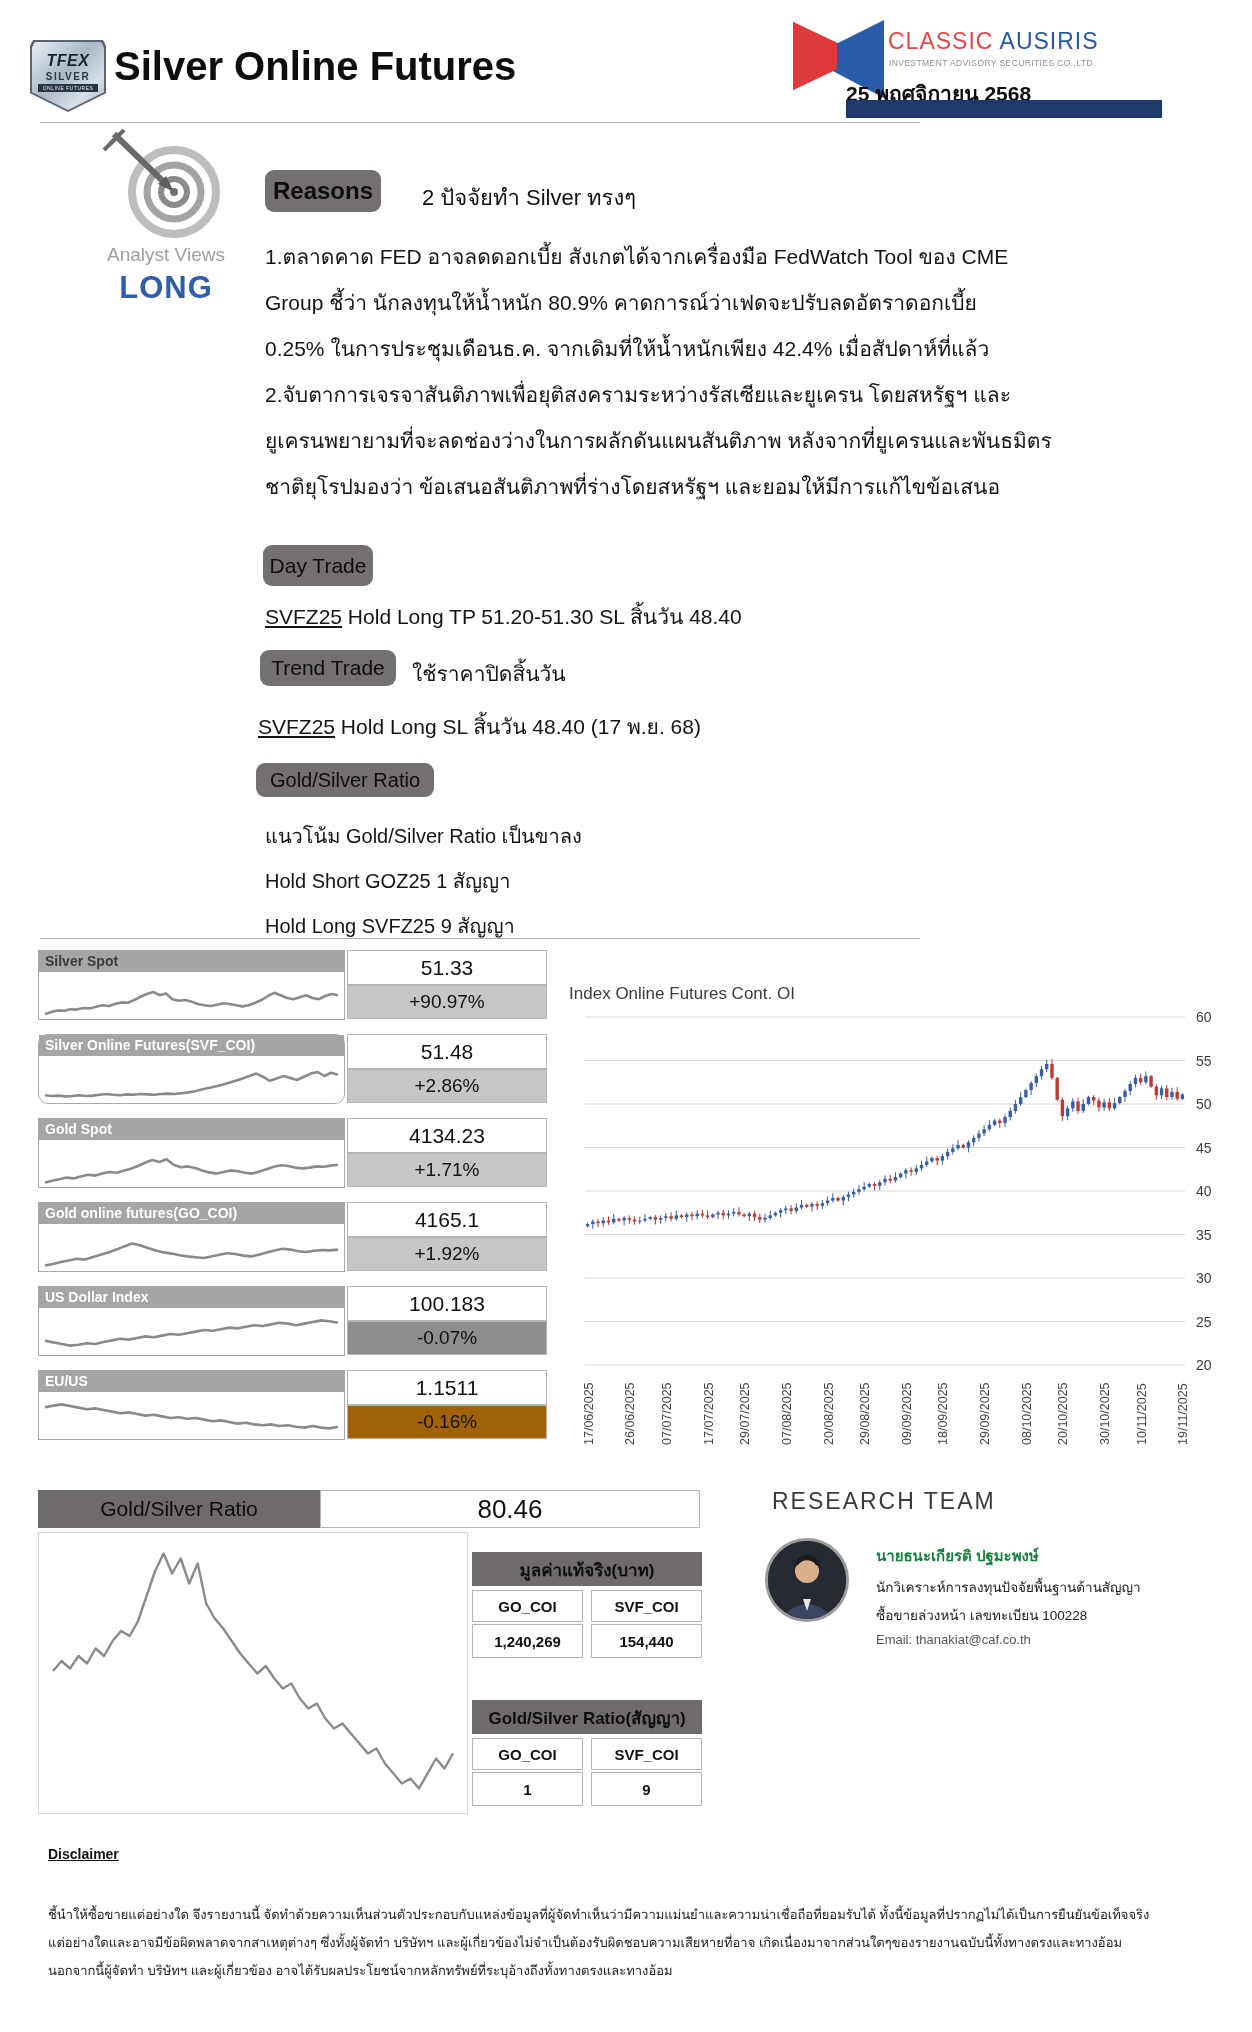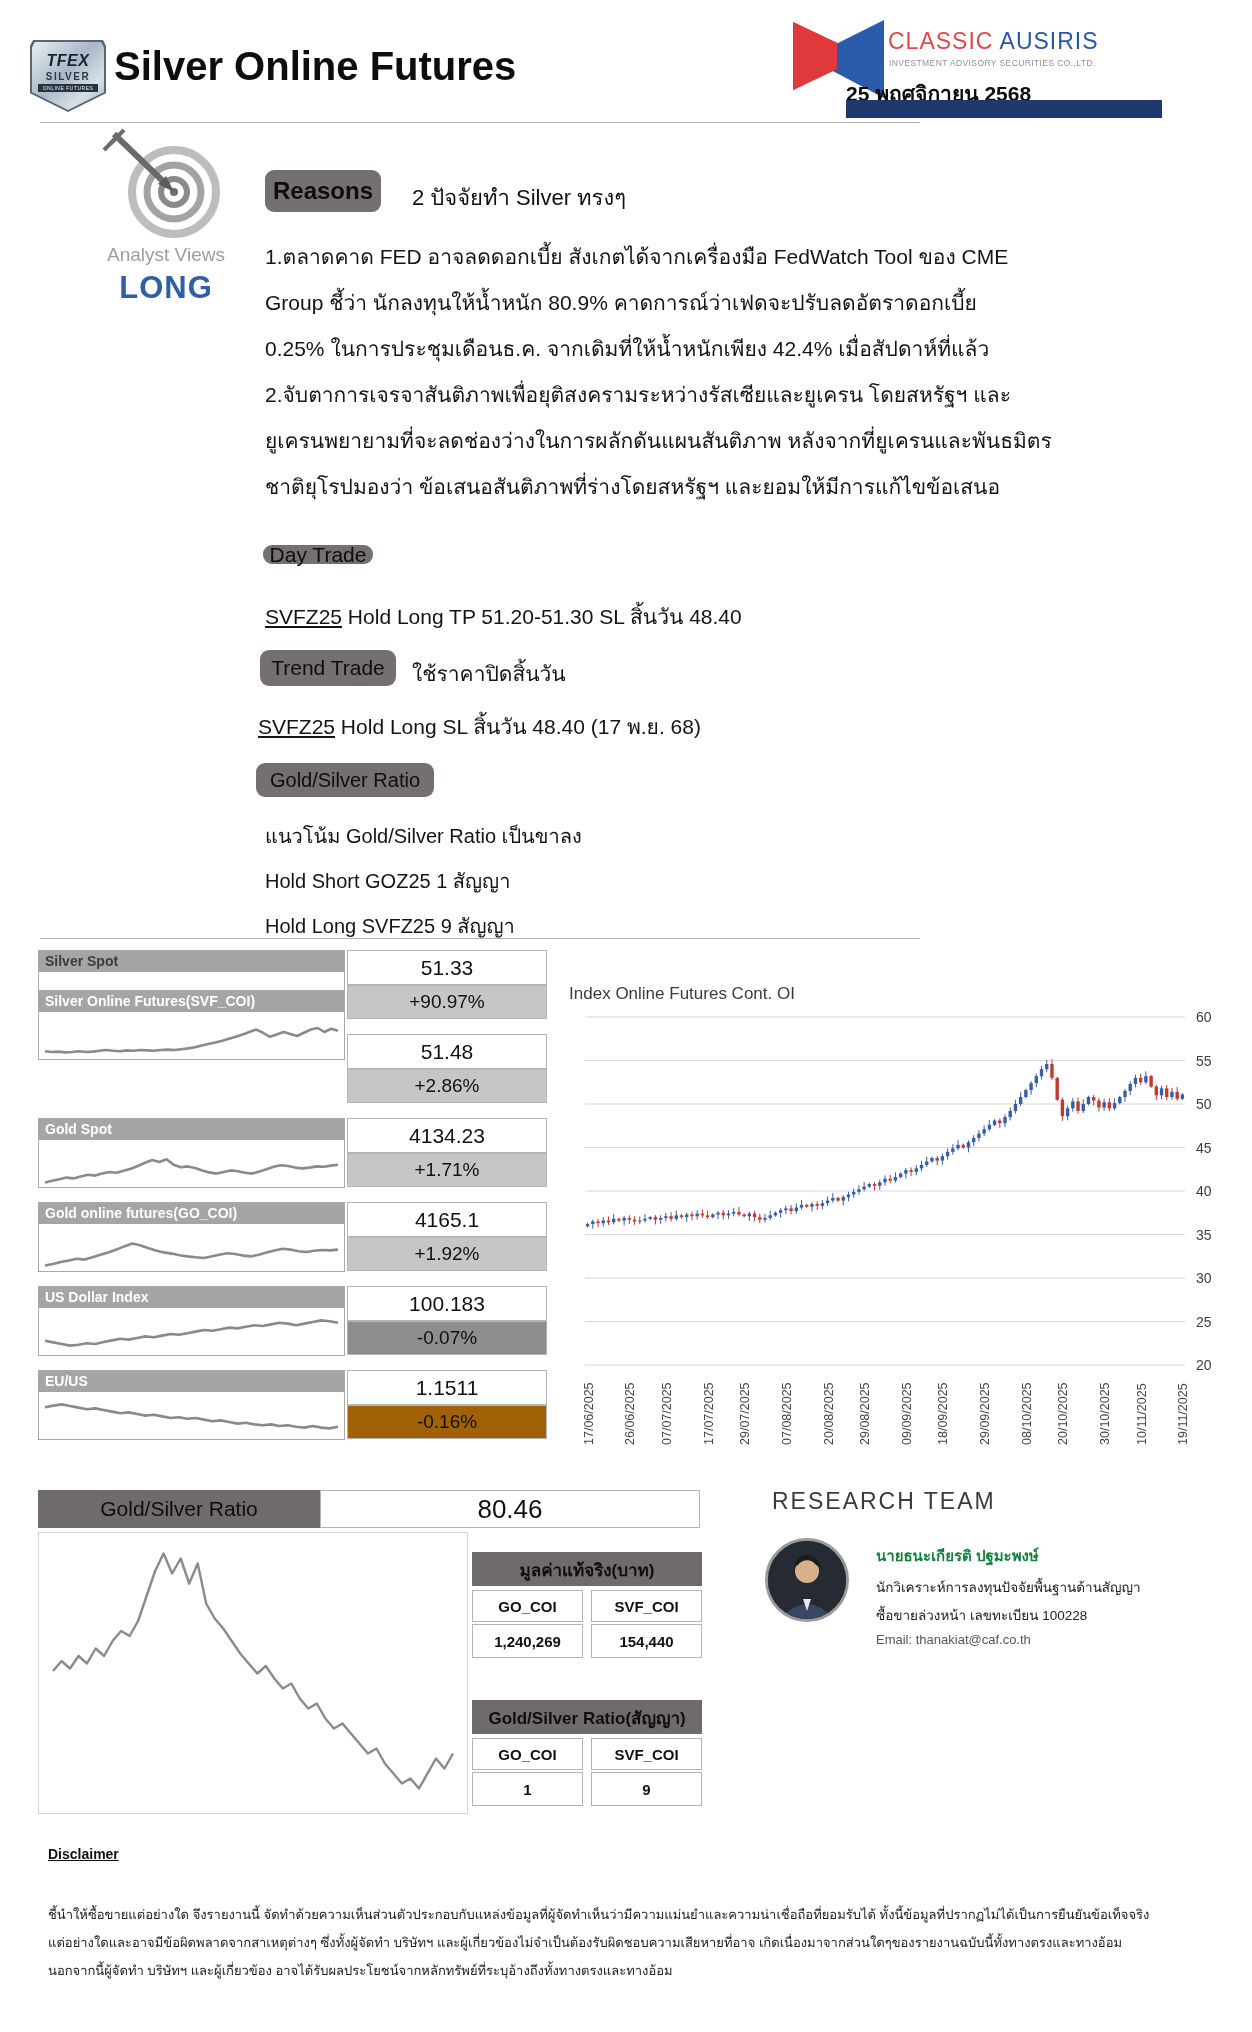--- a/index.html
+++ b/index.html
@@ -75,30 +75,30 @@
     <circle cx="78" cy="64" r="4" fill="#6f6f6f"></circle>
     <line x1="18" y1="6" x2="72" y2="58" stroke="#6a6a6a" stroke-width="6"></line>
     <polygon points="78,64 62,56 70,48" fill="#5c5c5c"></polygon>
     <line x1="14" y1="16" x2="28" y2="2" stroke="#6a6a6a" stroke-width="4"></line>
     <line x1="8" y1="22" x2="22" y2="8" stroke="#6a6a6a" stroke-width="4"></line>
   </svg>
   <div class="abs" style="left:90px;top:244px;width:152px;text-align:center;font-size:19px;color:#9e9e9e;">Analyst Views</div>
   <div class="abs" style="left:90px;top:270px;width:152px;text-align:center;font-size:31px;font-weight:700;color:#2e5fa8;letter-spacing:1px;">LONG</div>
 
   <div class="badge" style="left:265px;top:170px;width:116px;height:42px;font-size:24px;">Reasons</div>
-  <div class="abs" style="left:412px;top:180px;font-size:22px;color:#111;white-space:nowrap;">2 ปัจจัยทำ Silver ทรงๆ</div>
+  <div class="abs" style="left:422px;top:180px;font-size:22px;color:#111;white-space:nowrap;">2 ปัจจัยทำ Silver ทรงๆ</div>
 
   <div class="para-line" style="top:240px;">1.ตลาดคาด FED อาจลดดอกเบี้ย สังเกตได้จากเครื่องมือ FedWatch Tool ของ CME</div>
   <div class="para-line" style="top:286px;">Group ชี้ว่า นักลงทุนให้น้ำหนัก 80.9% คาดการณ์ว่าเฟดจะปรับลดอัตราดอกเบี้ย</div>
   <div class="para-line" style="top:332px;">0.25% ในการประชุมเดือนธ.ค. จากเดิมที่ให้น้ำหนักเพียง 42.4% เมื่อสัปดาห์ที่แล้ว</div>
   <div class="para-line" style="top:378px;">2.จับตาการเจรจาสันติภาพเพื่อยุติสงครามระหว่างรัสเซียและยูเครน โดยสหรัฐฯ และ</div>
   <div class="para-line" style="top:424px;">ยูเครนพยายามที่จะลดช่องว่างในการผลักดันแผนสันติภาพ หลังจากที่ยูเครนและพันธมิตร</div>
   <div class="para-line" style="top:470px;">ชาติยุโรปมองว่า ข้อเสนอสันติภาพที่ร่างโดยสหรัฐฯ และยอมให้มีการแก้ไขข้อเสนอ</div>
 
-  <div class="badge" style="left:263px;top:545px;width:110px;height:19px;font-size:21px;font-weight:400;">Day Trade</div>
+  <div class="badge" style="left:263px;top:545px;width:110px;height:41px;font-size:21px;font-weight:400;">Day Trade</div>
   <div class="trade-line" style="top:600px;">
     <span class="sym">SVFZ25</span><span> Hold Long TP 51.20-51.30  SL สิ้นวัน 48.40</span>
   </div>
 
   <div class="badge" style="left:260px;top:650px;width:136px;height:36px;font-size:21px;font-weight:400;">Trend Trade</div>
   <div class="abs" style="left:412px;top:657px;font-size:21px;color:#141414;white-space:nowrap;">ใช้ราคาปิดสิ้นวัน</div>
   <div class="trade-line" style="left:258px;top:710px;">
     <span class="sym">SVFZ25</span><span> Hold Long SL สิ้นวัน 48.40 (17 พ.ย. 68)</span>
   </div>
 
@@ -108,21 +108,21 @@
   <div class="trade-line" style="top:910px;font-size:20px;">Hold Long SVFZ25 9 สัญญา</div>
 
   <div class="hline" style="left:40px;top:938px;width:880px;"></div>
 
   <div id="market-rows">
       <div class="row-box" style="top: 950px;"><div class="row-bar" style="color: rgb(60, 60, 60);">Silver Spot</div><svg width="305" height="47" viewBox="0 0 305 47">
           <polyline points="6.0,42.0 12.4,40.0 18.7,38.4 25.1,38.8 31.5,37.2 37.8,37.6 44.2,36.0 50.6,36.4 57.0,34.8 63.3,33.2 69.7,34.0 76.1,32.0 82.4,30.4 88.8,30.8 95.2,28.0 101.5,24.8 107.9,22.0 114.3,20.0 120.7,23.2 127.0,21.6 133.4,27.2 139.8,28.8 146.1,28.0 152.5,29.6 158.9,32.0 165.2,33.2 171.6,34.0 178.0,32.8 184.3,31.2 190.7,32.0 197.1,33.2 203.5,34.4 209.8,33.2 216.2,30.8 222.6,28.0 228.9,24.0 235.3,20.8 241.7,23.2 248.0,26.0 254.4,27.2 260.8,25.2 267.2,23.2 273.5,26.0 279.9,27.2 286.3,24.0 292.6,22.0 299.0,23.2" fill="none" stroke="#8a8a8a" stroke-width="2.6" stroke-linejoin="round"></polyline>
         </svg></div>
       <div class="val-cell" style="top: 950px;">51.33</div>
       <div class="pct-cell" style="top: 985px; background: rgb(198, 198, 198);">+90.97%</div>
-      <div class="row-box" style="top: 990px;"><div class="row-bar" style="color: rgb(255, 255, 255);">Silver Online Futures(SVF_COI)</div><svg width="305" height="47" viewBox="0 0 305 47">
+      <div class="row-box" style="top: 1034px; border-radius: 10px;"><div class="row-bar" style="color: rgb(255, 255, 255);">Silver Online Futures(SVF_COI)</div><svg width="305" height="47" viewBox="0 0 305 47">
           <polyline points="6.0,39.2 12.8,40.0 19.6,39.6 26.4,40.4 33.3,40.0 40.1,39.2 46.9,40.0 53.7,39.6 60.5,38.8 67.3,38.0 74.1,38.8 81.0,39.2 87.8,38.4 94.6,38.8 101.4,38.0 108.2,38.4 115.0,38.8 121.8,38.0 128.7,37.6 135.5,38.0 142.3,37.2 149.1,36.4 155.9,35.2 162.7,33.6 169.5,32.0 176.3,30.4 183.2,28.8 190.0,26.8 196.8,24.8 203.6,22.4 210.4,20.0 217.2,17.6 224.0,20.8 230.9,24.8 237.7,22.4 244.5,20.0 251.3,22.0 258.1,24.0 264.9,20.8 271.7,17.6 278.6,16.0 285.4,20.0 292.2,16.8 299.0,18.8" fill="none" stroke="#8a8a8a" stroke-width="2.6" stroke-linejoin="round"></polyline>
         </svg></div>
       <div class="val-cell" style="top: 1034px;">51.48</div>
       <div class="pct-cell" style="top: 1069px; background: rgb(198, 198, 198);">+2.86%</div>
       <div class="row-box" style="top: 1118px;"><div class="row-bar" style="color: rgb(255, 255, 255);">Gold Spot</div><svg width="305" height="47" viewBox="0 0 305 47">
           <polyline points="6.0,42.4 13.1,40.8 20.3,39.2 27.4,37.6 34.6,38.4 41.7,36.4 48.9,34.8 56.0,35.6 63.2,33.6 70.3,32.0 77.5,32.8 84.6,30.8 91.8,28.8 98.9,26.0 106.0,22.8 113.2,20.0 120.3,22.0 127.5,19.2 134.6,24.8 141.8,27.2 148.9,26.4 156.1,28.0 163.2,30.4 170.4,32.4 177.5,33.6 184.7,32.0 191.8,30.4 199.0,31.2 206.1,32.8 213.2,33.6 220.4,31.6 227.5,29.2 234.7,26.8 241.8,25.2 249.0,26.0 256.1,27.6 263.3,28.4 270.4,27.6 277.6,26.4 284.7,26.8 291.9,25.6 299.0,24.8" fill="none" stroke="#8a8a8a" stroke-width="2.6" stroke-linejoin="round"></polyline>
         </svg></div>
       <div class="val-cell" style="top: 1118px;">4134.23</div>
       <div class="pct-cell" style="top: 1153px; background: rgb(198, 198, 198);">+1.71%</div>
       <div class="row-box" style="top: 1202px;"><div class="row-bar" style="color: rgb(255, 255, 255);">Gold online futures(GO_COI)</div><svg width="305" height="47" viewBox="0 0 305 47">

